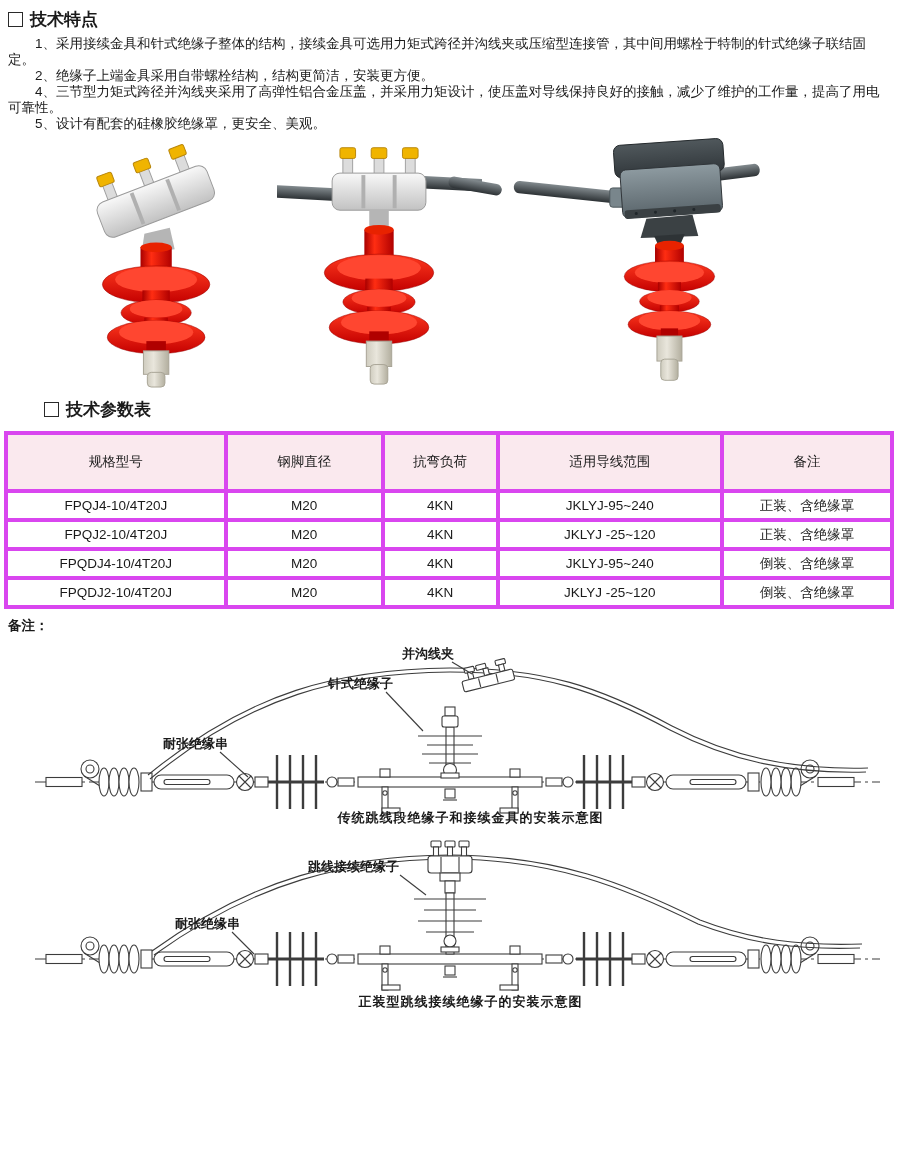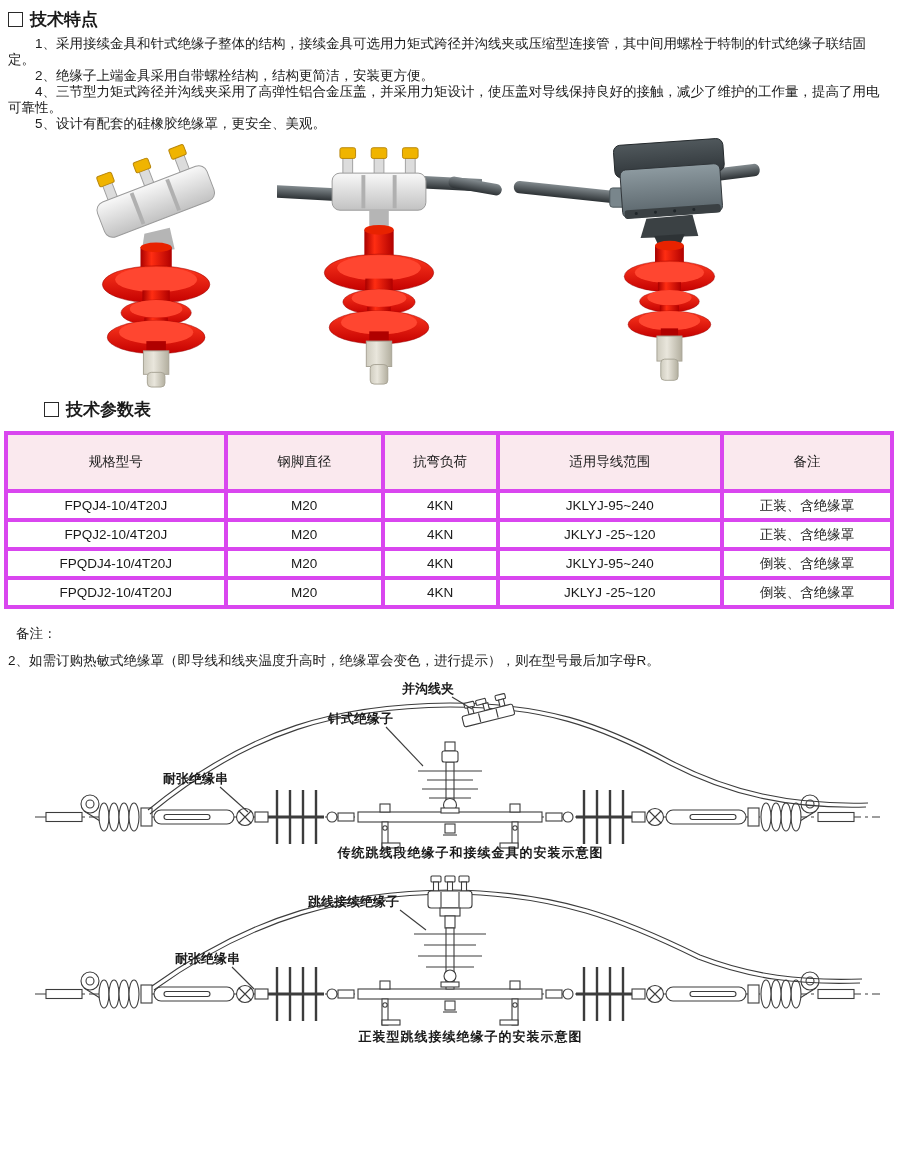--- a/index.html
+++ b/index.html
@@ -13,21 +13,21 @@
   .figures{position:relative;height:252px;margin-top:4px;}
   .figures svg{position:absolute;top:0;}
   #fig1{left:74px;} #fig2{left:277px;} #fig3{left:440px;}
   .tablewrap{padding:8px 8px 0 4px;}
   table.specs{width:890px;border-collapse:collapse;table-layout:fixed;font-size:13.5px;}
   table.specs th,table.specs td{border:4px solid #d946ef;text-align:center;font-weight:normal;
         padding:0;overflow:hidden;white-space:nowrap;}
   table.specs th{height:54px;background:#fae9ee;}
   table.specs td{height:25px;background:#fff;}
   .notes{padding:7px 10px 0 8px;font-size:13.5px;line-height:19px;}
-  .notes .nlabel{margin:8px;}
+  .notes .nlabel{margin:0;font-weight:bold;}
   .notes p.nitem{margin:0;padding-left:2em;text-indent:-2em;}
   .diagram{position:relative;}
   .diagram svg{display:block;}
   .diag-caption{text-align:center;font-size:13px;font-weight:600;letter-spacing:1px;
         margin-top:-6px;height:18px;margin-left:41px;}
   svg text.dlabel{font-size:13px;font-weight:600;fill:#1a1a1a;}
   .ln{stroke:#3c3c3c;stroke-width:1.1;fill:none;}
 </style>
 </head>
 <body>
@@ -239,21 +239,20 @@
           <td>4KN</td>
           <td>JKLYJ -25~120</td>
           <td>倒装、含绝缘罩</td>
         </tr>
       </tbody>
     </table>
   </div>
 
   <div class="notes">
     <p class="nlabel">备注：</p>
-    <p class="nitem">2、如需订购热敏式绝缘罩（即导线和线夹温度升高时，绝缘罩会变色，进行提示），则在型号最后加字母R。</p>
   </div>
 
   <div class="diagram">
     <svg width="900" height="180" viewBox="0 0 900 180">
       <defs>
         <g id="d1s" stroke="#3c3c3c" stroke-width="1.1" fill="#fff">
           <rect x="46" y="-4.5" width="36" height="9"></rect>
           <path d="M84 -6 L100 4" fill="none"></path>
           <circle cx="90" cy="-13" r="9"></circle>
             <circle cx="90" cy="-13" r="4"></circle>

